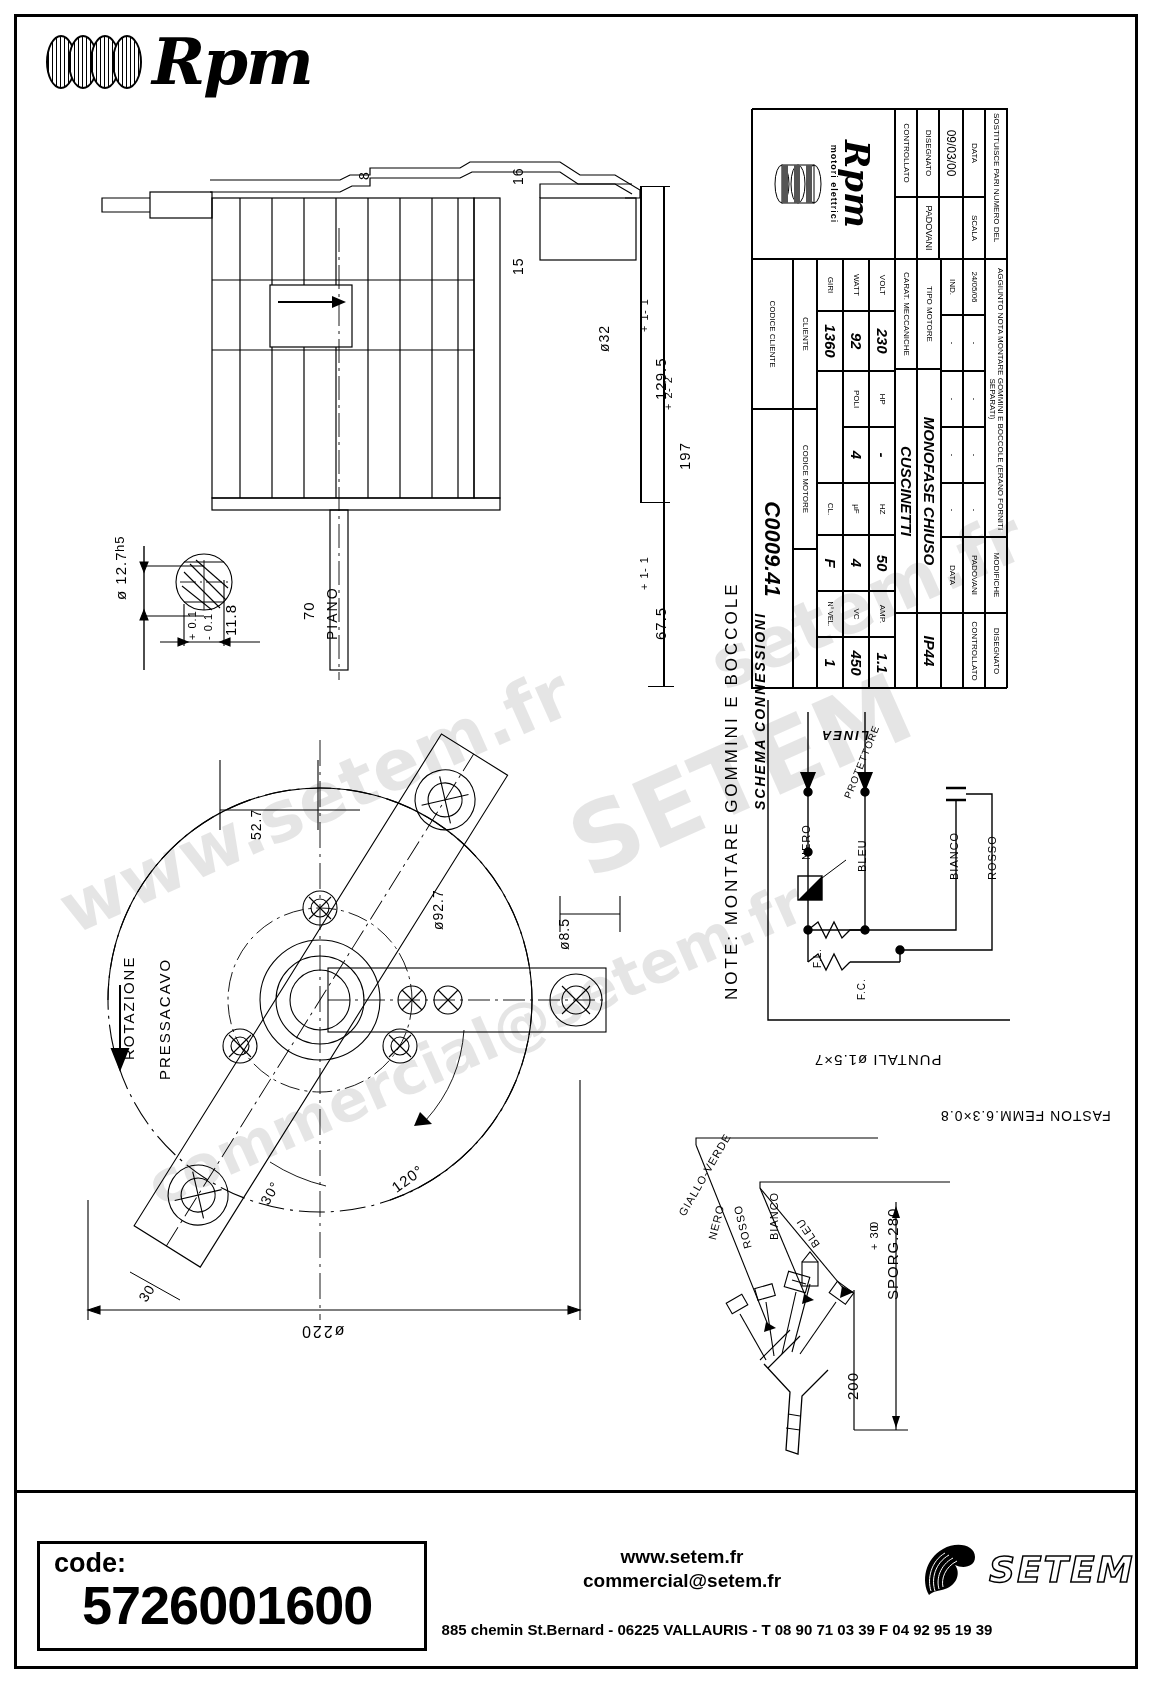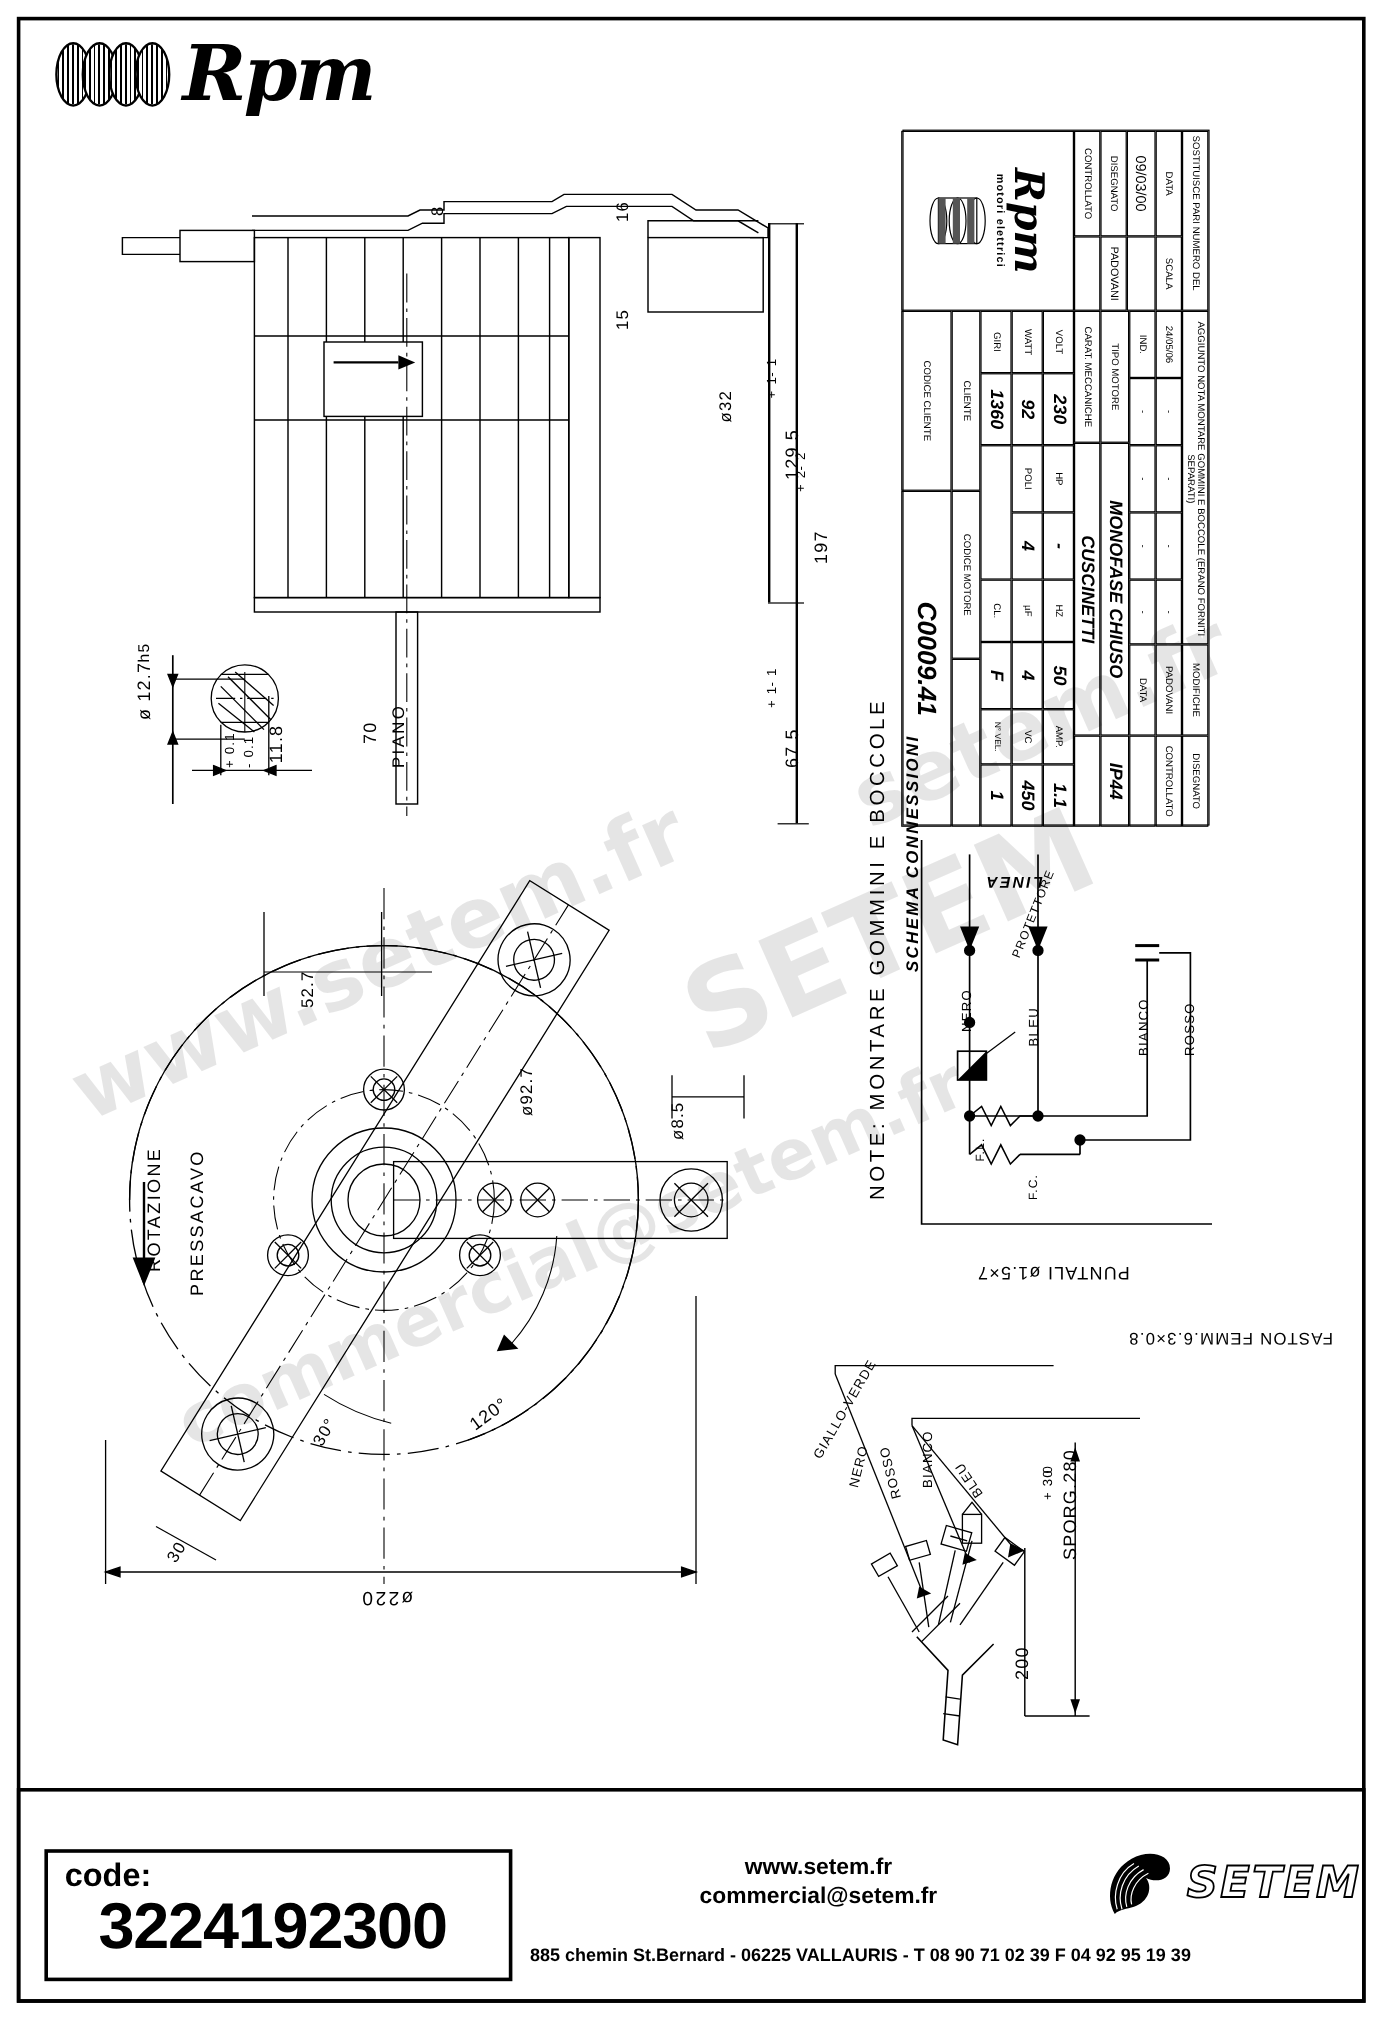--- a/index.html
+++ b/index.html
@@ -500,27 +500,27 @@
 <div class="dim rot90" style="left:768px;top:1240px;font-size:11px;">BIANCO</div>
 <div class="dim" style="left:812px;top:1250px;font-size:11px;transform:rotate(-124deg);transform-origin:0 0;">BLEU</div>
 <div class="dim rot90" style="left:884px;top:1300px;font-size:15px;letter-spacing:1px;">SPORG.280</div>
 <div class="dim rot90" style="left:868px;top:1250px;font-size:11px;">+ 30</div>
 <div class="dim rot90" style="left:868px;top:1228px;font-size:11px;">0</div>
 <div class="dim rot90" style="left:844px;top:1400px;font-size:15px;">200</div>
 
 <div class="foot">
   <div class="codebox">
     <div class="codelbl">code:</div>
-    <div class="codeval">3224192300</div>
+    <div class="codeval">5726001600</div>
   </div>
   <div class="setem-txt">
     <div>www.setem.fr</div>
     <div>commercial@setem.fr</div>
   </div>
-  <div class="setem-addr">885 chemin St.Bernard  -  06225 VALLAURIS  -  T 08 90 71 02 39   F 04 92 95 19 39</div>
+  <div class="setem-addr">885 chemin St.Bernard  -  06225 VALLAURIS  -  T 08 90 71 03 39   F 04 92 95 19 39</div>
   <div class="setem-logo">
     <svg class="swan" viewBox="0 0 66 60">
       <path d="M12,56 C4,42 8,20 26,10 C40,2 58,6 58,18 C58,28 46,30 38,26
                C44,34 40,46 28,50 C22,52 16,52 12,56 Z" fill="#000"></path>
       <g stroke="#fff" stroke-width="1" fill="none">
         <path d="M14,52 C10,40 14,22 28,14"></path>
         <path d="M18,52 C14,40 18,24 32,16"></path>
         <path d="M22,50 C19,40 23,26 36,19"></path>
         <path d="M26,48 C24,40 28,28 40,22"></path>
       </g>

